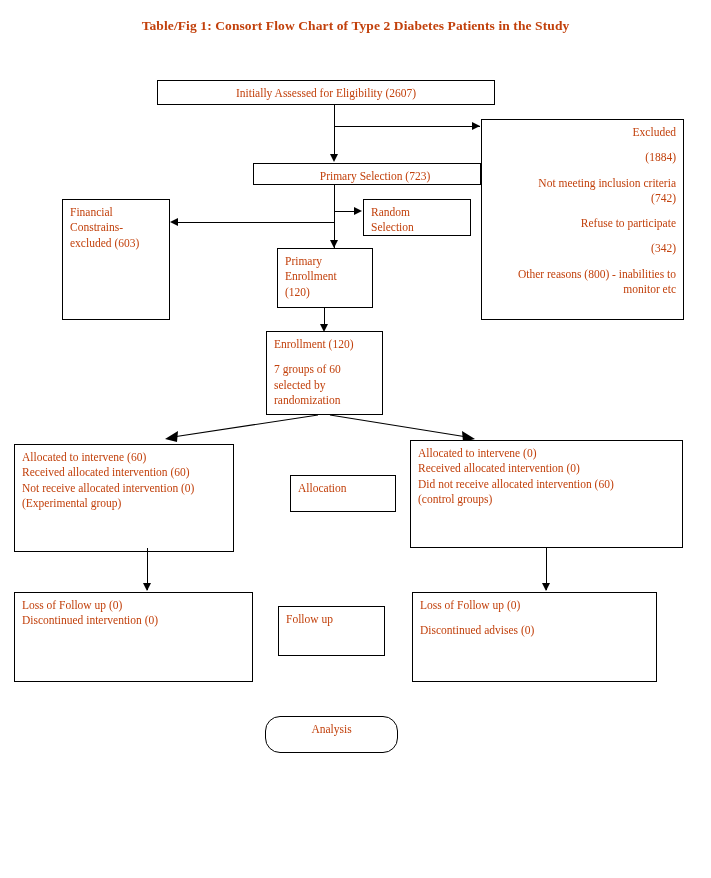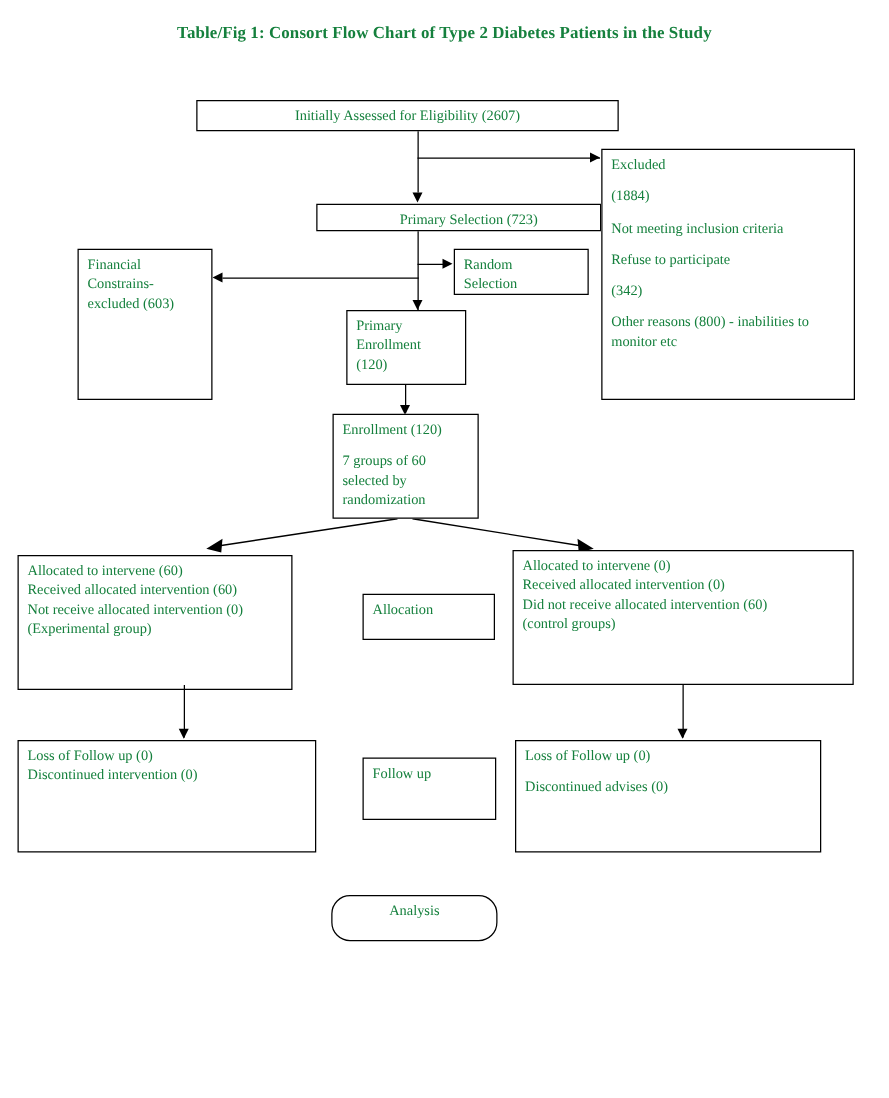--- a/index.html
+++ b/index.html
@@ -7,21 +7,21 @@
     padding: 0;
     background: #ffffff;
   }
   #page {
     position: relative;
     width: 711px;
     height: 878px;
     background: #ffffff;
     overflow: hidden;
     font-family: "Liberation Serif", "DejaVu Serif", serif;
-    color: #15803d;
+    color: #c2410c;
   }
   #title {
     position: absolute;
     left: 0;
     top: 18px;
     width: 711px;
     text-align: center;
     font-weight: bold;
     font-size: 13.5px;
     letter-spacing: 0.1px;
@@ -115,25 +115,26 @@
   <div class="box center vcenter" style="left:157px; top:80px; width:338px; height:25px;">
     <div class="pad">Initially Assessed for Eligibility (2607)</div>
   </div>
 
   <div class="vline" style="left:334px; top:105px; height:49px;"></div>
   <div class="arrow-down" style="left:330px; top:154px;"></div>
 
   <div class="hline" style="left:334px; top:126px; width:146px;"></div>
   <div class="arrow-right" style="left:472px; top:122px;"></div>
 
-  <div class="box" style="left:481px; top:119px; width:203px; height:201px;">
+  <div class="box" style="left:481px; top:119px; width:203px; height:201px;text-align:right;">
     <div class="pad">
       <span class="ln">Excluded</span>
       <span class="ln gap">(1884)</span>
       <span class="ln gap">Not meeting inclusion criteria</span>
+      <span class="ln">(742)</span>
       <span class="ln gap">Refuse to participate</span>
       <span class="ln gap">(342)</span>
       <span class="ln gap">Other reasons (800) - inabilities to monitor etc</span>
     </div>
   </div>
 
   <div class="box center vcenter" style="left:253px; top:163px; width:228px; height:22px;padding-left:16px;">
     <div class="pad">Primary Selection (723)</div>
   </div>
 
@@ -209,21 +210,21 @@
   <div class="vline" style="left:546px; top:548px; height:42px;"></div>
   <div class="arrow-down" style="left:542px; top:583px;"></div>
 
   <div class="box" style="left:14px; top:592px; width:239px; height:90px;">
     <div class="pad">
       <span class="ln">Loss of Follow up (0)</span>
       <span class="ln">Discontinued intervention (0)</span>
     </div>
   </div>
 
-  <div class="box" style="left:278px; top:606px; width:107px; height:50px;margin-left:12px;">
+  <div class="box" style="left:278px; top:606px; width:107px; height:50px;">
     <div class="pad">Follow up</div>
   </div>
 
   <div class="box" style="left:412px; top:592px; width:245px; height:90px;">
     <div class="pad">
       <span class="ln">Loss of Follow up (0)</span>
       <span class="ln gap">Discontinued advises (0)</span>
     </div>
   </div>
 

